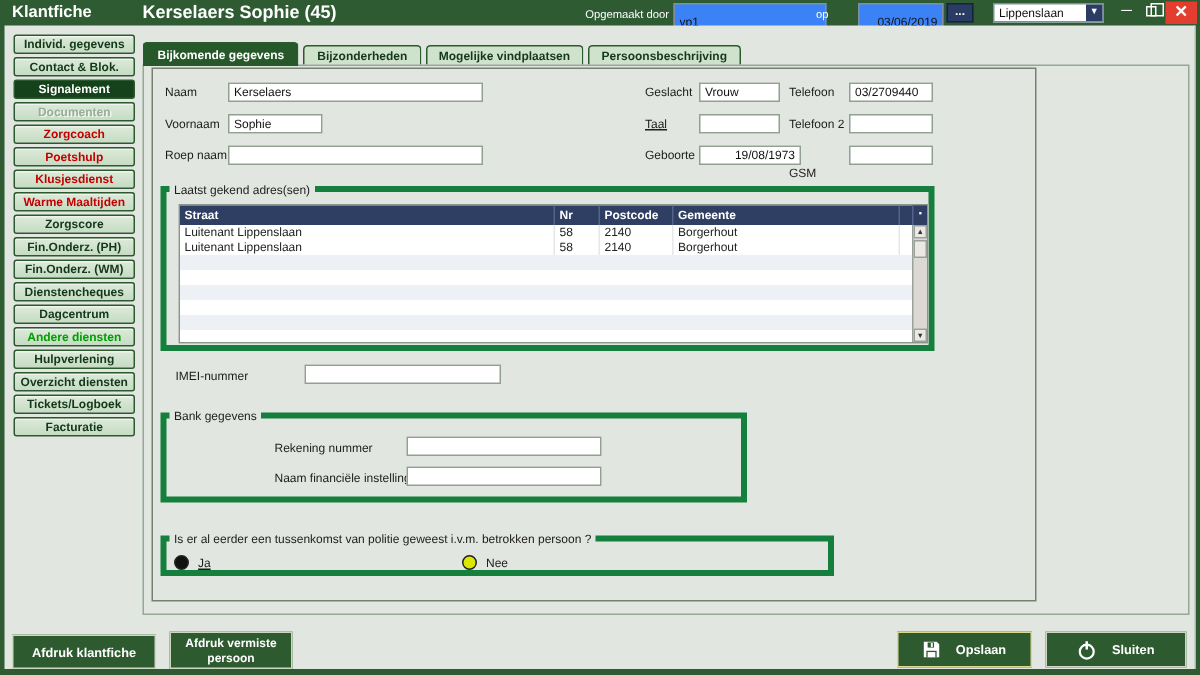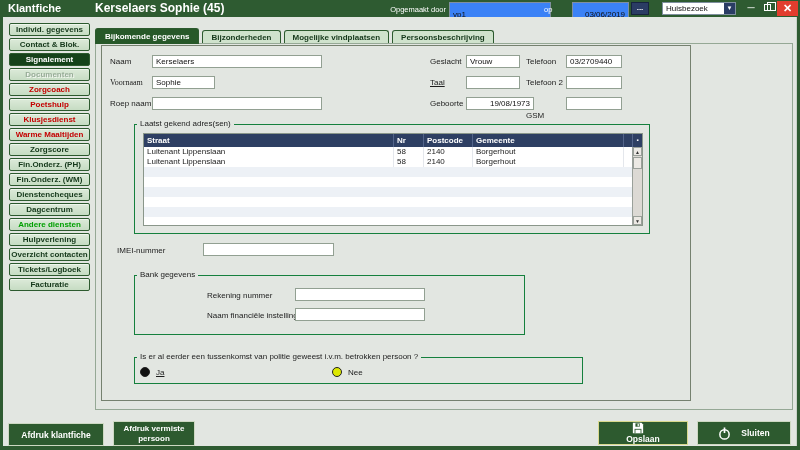--- a/index.html
+++ b/index.html
@@ -45,21 +45,21 @@
 
   
   .tabpage { position:absolute; left:92px; top:26px; width:698px; height:367px; background:#e2e6e1; border:1px solid #95a895; }
   .inner-panel { position:absolute; left:5px; top:1px; width:590px; height:356px; border:1px solid #75816f; }
 
   .flabel { position:absolute; font-size:8px; color:#1c1c1c; white-space:nowrap; }
   .fin { position:absolute; height:13px; background:#fff; border:1px solid #92a092; font-size:8px; color:#111; padding:0 3px; }
   .ta-r { text-align:right; }
 
   
-  .groupbox { position:absolute; border:1px solid #15803d;margin-left:27px; }
+  .groupbox { position:absolute; border:4px solid #15803d; }
   .gb-label { position:absolute; top:-6px; left:2px; background:#e2e6e1; padding:0 3px; font-size:8px; color:#1c1c1c; white-space:nowrap; }
 
   
   .grid { position:absolute; left:8px; top:8px; width:500px; height:93px; background:#fff; border:1px solid #8a968a; }
   .g-head { display:flex; height:13px; background:#2e3f63; }
   .g-hcell { color:#fff; font-size:8px; font-weight:bold; line-height:13px; padding-left:3px; border-right:1px solid #53648a; overflow:hidden; }
   .g-row { display:flex; height:10px; }
   .g-cell { font-size:8px; color:#222; line-height:10px; padding-left:3px; border-right:1px solid #e4e7ec; overflow:hidden; white-space:nowrap; }
   .g-row.stripe { background:#edf1f6; }
   .col-straat { width:250px; } .col-nr { width:30px; } .col-postcode { width:49px; } .col-gemeente { width:151px; }
@@ -73,36 +73,36 @@
   .led { position:absolute; width:10px; height:10px; border-radius:50%; border:1px solid #222; }
   .led-off { background:#111; }
   .led-on { background:#dce800; }
   .led-label { position:absolute; font-size:8px; color:#1c1c1c; }
 
   
   .fbtn { position:absolute; background:#2d5a2f; color:#fff; font-size:8.5px; font-weight:bold; border:1px solid #cdd8c2; display:flex; align-items:center; justify-content:center; text-align:center; cursor:pointer; }
   .fbtn .ico { margin-right:10px; display:inline-flex; }
   .btn-print-client { left:5px; top:406px; width:96px; height:23px; }
   .btn-print-missing { left:110px; top:404px; width:82px; height:25px; font-size:8px; line-height:1.15; }
-  .btn-save { left:595px; top:404px; width:90px; height:24px; border-color:#d9d98e;flex-direction:column; }
+  .btn-save { left:595px; top:404px; width:90px; height:24px; border-color:#d9d98e; }
   .btn-close { left:694px; top:404px; width:94px; height:24px; }
 </style>
 </head>
 <body>
 
 <div class="titlebar">
   <span class="app-title">Klantfiche</span>
   <span class="client-title">Kerselaers Sophie (45)</span>
   <span class="tb-label created-label">Opgemaakt door</span>
   <input class="tb-input created-input" value="vp1" style="">
   <span class="tb-label on-label">op</span>
   <input class="tb-input date-input" value="03/06/2019" style="">
   <div class="ellipsis-btn">...</div>
   <div class="visit-select">
-    <span>Huisbezoek</span>
+    <span>Lippenslaan</span>
     <span class="visit-arrow">▼</span>
   </div>
   <div class="win-btn min-btn">─</div>
   <div class="win-btn restore-btn">
       <span class="restore-glyph"></span>
     </div>
   <div class="win-btn close-btn">✕</div>
 </div>
 
 <div class="main">
@@ -116,38 +116,38 @@
     <div class="sbtn alert">Poetshulp</div>
     <div class="sbtn alert">Klusjesdienst</div>
     <div class="sbtn alert">Warme Maaltijden</div>
     <div class="sbtn">Zorgscore</div>
     <div class="sbtn">Fin.Onderz. (PH)</div>
     <div class="sbtn">Fin.Onderz. (WM)</div>
     <div class="sbtn">Dienstencheques</div>
     <div class="sbtn">Dagcentrum</div>
     <div class="sbtn highlight">Andere diensten</div>
     <div class="sbtn">Hulpverlening</div>
-    <div class="sbtn">Overzicht contacten</div>
+    <div class="sbtn">Overzicht diensten</div>
     <div class="sbtn">Tickets/Logboek</div>
     <div class="sbtn">Facturatie</div>
   </div>
 
   <div class="tabs">
     <div class="tab active">Bijkomende gegevens</div>
     <div class="tab">Bijzonderheden</div>
     <div class="tab">Mogelijke vindplaatsen</div>
     <div class="tab">Persoonsbeschrijving</div>
   </div>
 
   <div class="tabpage">
     <div class="inner-panel">
 
       <span class="flabel" style="left:8px; top:11px;">Naam</span>
       <input class="fin" style="left: 50px; top: 9px; width: 170px;" value="Kerselaers">
-      <span class="flabel" style="left:8px; top:32px;font-family:Liberation Serif, serif;">Voornaam</span>
+      <span class="flabel" style="left:8px; top:32px;">Voornaam</span>
       <input class="fin" style="left: 50px; top: 30px; width: 63px;" value="Sophie">
       <span class="flabel" style="left:8px; top:53px;">Roep naam</span>
       <input class="fin" style="left: 50px; top: 51px; width: 170px;" value="">
 
       <span class="flabel" style="left:328px; top:11px;">Geslacht</span>
       <input class="fin" style="left: 364px; top: 9px; width: 54px;" value="Vrouw">
       <span class="flabel" style="left:328px; top:32px;text-decoration:underline;">Taal</span>
       <input class="fin" style="left: 364px; top: 30px; width: 54px;" value="">
       <span class="flabel" style="left:328px; top:53px;">Geboorte</span>
       <input class="fin ta-r" style="left: 364px; top: 51px; width: 68px;" value="19/08/1973">

